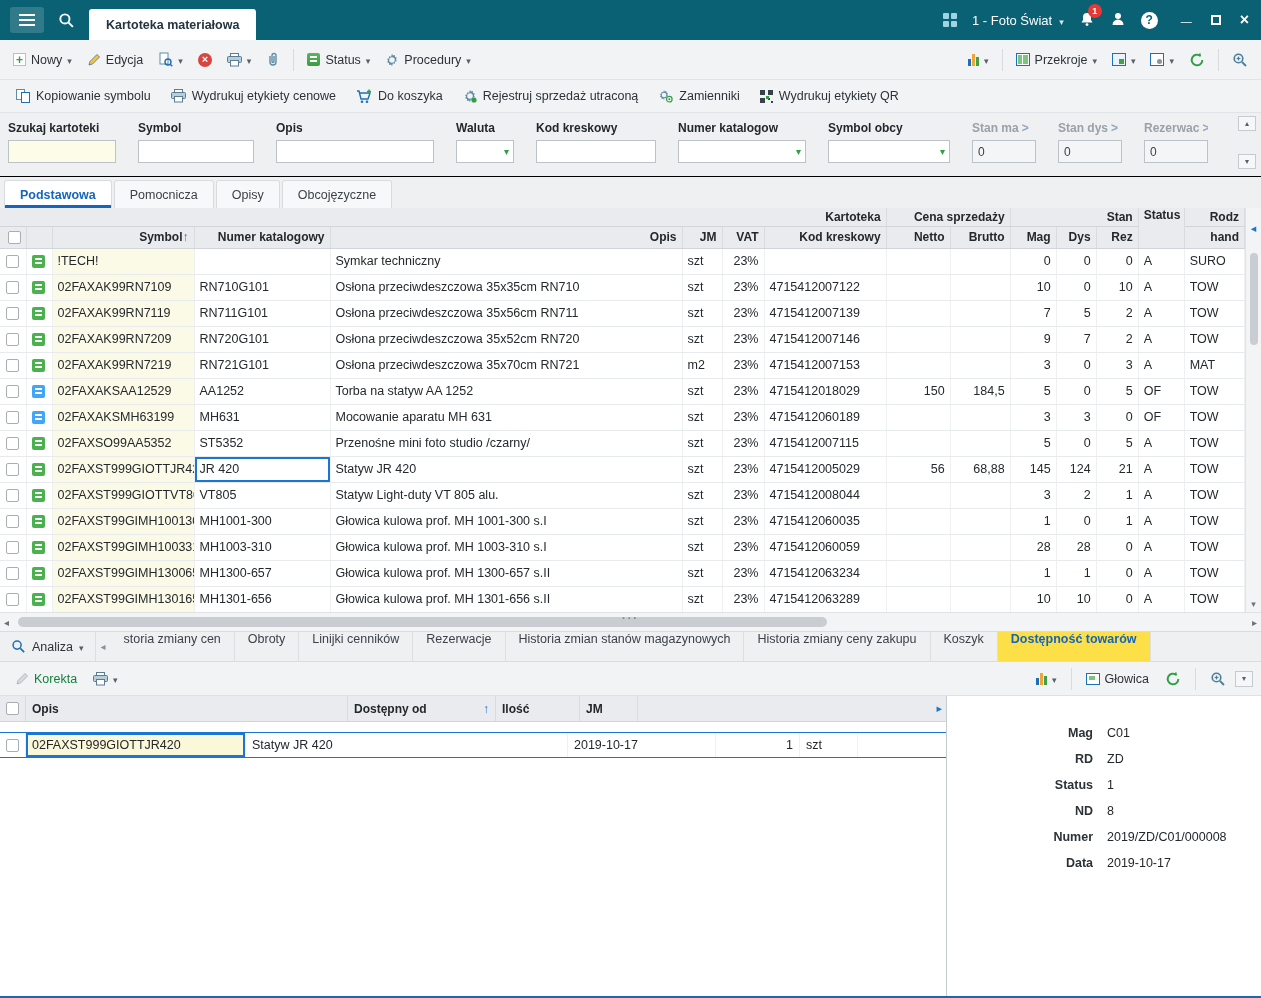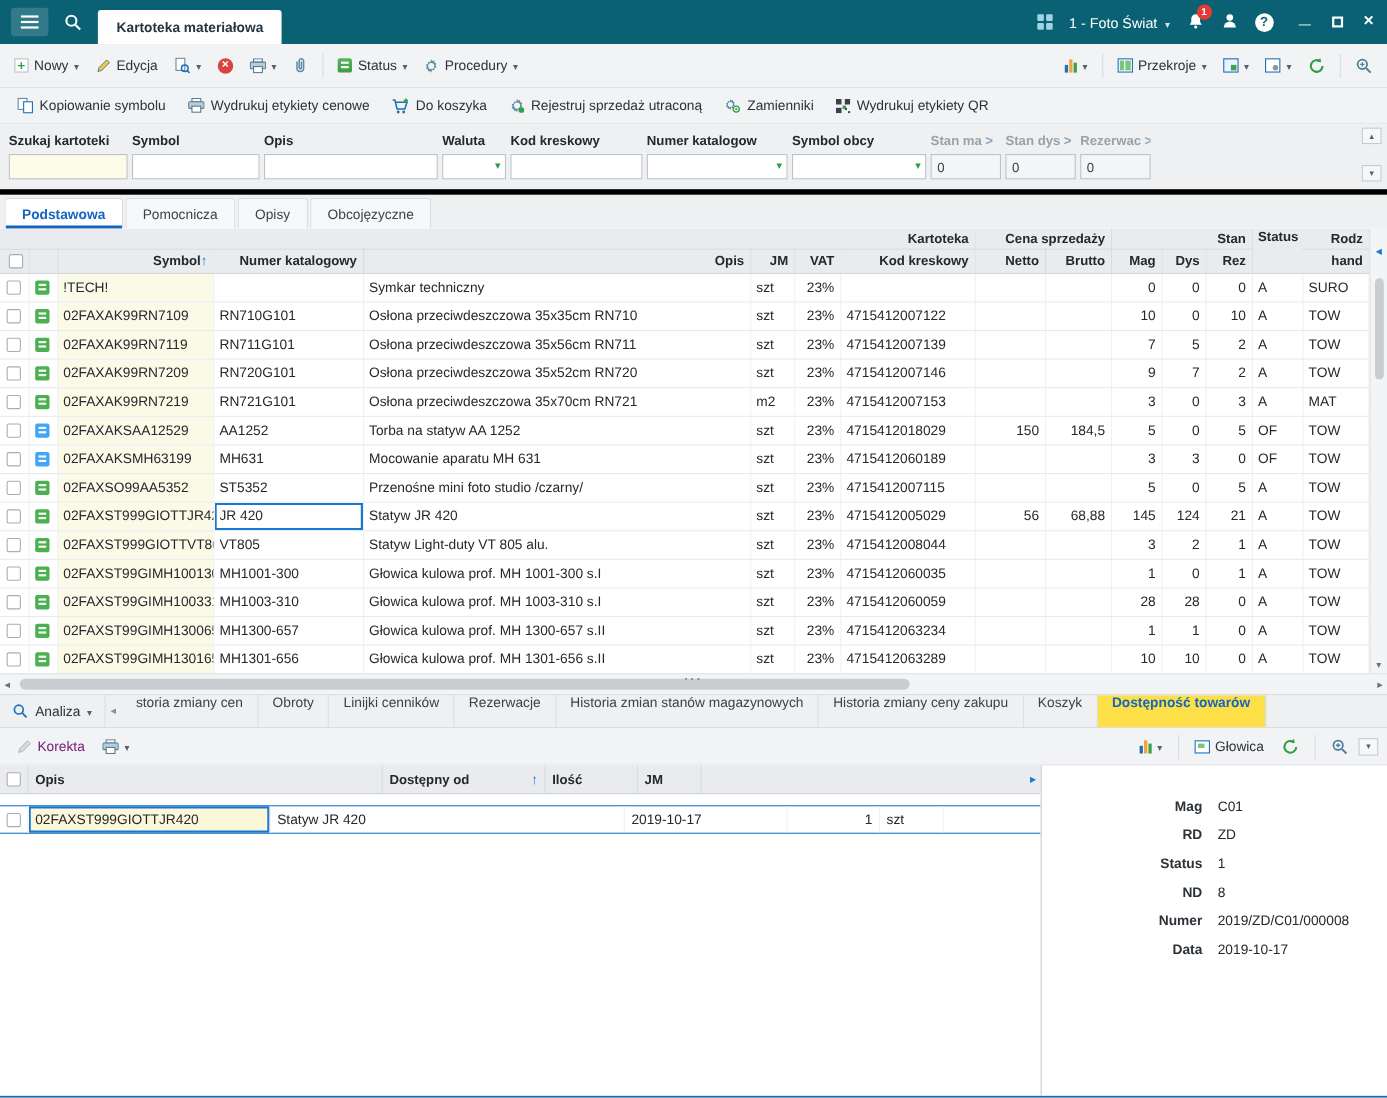--- a/index.html
+++ b/index.html
@@ -23,21 +23,21 @@
 .helpbtn{width:17px;height:17px;border-radius:50%;background:#fff;color:#0a6173;font-weight:bold;font-size:12px;display:flex;align-items:center;justify-content:center;cursor:pointer}
 .winbtns{display:flex;align-items:center;gap:19px;margin-left:8px;font-size:13px}
 .winbtns>span{cursor:pointer}
 .ming::before{content:"—";font-size:11px}
 .maxbox{width:10px;height:10px;border:2px solid #fff;display:inline-block}
 .closeg::before{content:"×";font-size:16px;font-weight:bold}
 
 
 .toolbar{flex:0 0 40px;background:#f2f3f5;border-bottom:1px solid #e1e4e6;display:flex;align-items:center;padding:0 6px;gap:1px}
 .tbtn{display:flex;align-items:center;gap:5px;padding:5px 7px;border-radius:3px;color:#2c3237;font-size:12.5px;cursor:pointer;white-space:nowrap}
-.tbtn.disabled{color:#701a75}
+.tbtn.disabled{color:#15803d}
 .sep{width:1px;height:22px;background:#d9dcdf;margin:0 5px}
 .sp{flex:1}
 .cd::before{content:"▾";font-size:9px;color:#566066}
 .ic-new{width:13px;height:13px;border:1px solid #b9bfc4;background:#fff;display:flex;align-items:center;justify-content:center}
 .ic-new::before{content:"+";color:#2f9e44;font-weight:bold;font-size:12px;line-height:1}
 .ic-del{width:14px;height:14px;border-radius:50%;background:#d8453e;color:#fff;display:flex;align-items:center;justify-content:center}
 .ic-del::before{content:"×";font-size:11px;font-weight:bold;line-height:1}
 .ic-status-sq{width:13px;height:13px;border-radius:2px;background:linear-gradient(180deg,#57b75b,#3f9a43);position:relative}
 .ic-status-sq::after{content:"";position:absolute;left:3px;right:3px;top:3px;height:2px;background:#fff;box-shadow:0 4px 0 #fff}
 .ic-chart{display:flex;align-items:flex-end;gap:1px;height:13px}
@@ -55,21 +55,21 @@
 .ic-prev::after{content:"";position:absolute;left:2px;top:2px;width:6px;height:4px;background:#7bc67e}
 .ic-copy{position:relative;width:14px;height:14px}
 .ic-copy i{position:absolute;width:9px;height:11px;border:1px solid #5f8ca6;background:#fff}
 .ic-copy i:first-child{left:0;top:0}
 .ic-copy i:last-child{right:0;bottom:0;border-color:#1d6fb8}
 .ic-qrchip{display:inline-block}
 .actionbar{flex:0 0 33px;background:#f2f3f5;border-bottom:1px solid #e1e4e6;display:flex;align-items:center;gap:4px;padding:0 8px}
 .abtn{display:flex;align-items:center;gap:6px;padding:4px 8px;font-size:12.5px;color:#2c3237;cursor:pointer;white-space:nowrap}
 
 
-.filterbar{flex:0 0 64px;background:#eef0f2;border-bottom:5px solid #000000;display:flex;gap:4px;padding:8px 36px 0 8px;position:relative}
+.filterbar{flex:0 0 64px;background:#eef0f2;border-bottom:1px solid #000000;display:flex;gap:22px;padding:8px 36px 0 8px;position:relative}
 .ffield{display:flex;flex-direction:column;gap:5px}
 .flabel{font-weight:bold;font-size:12px;color:#23282d;white-space:nowrap;overflow:hidden}
 .ffield.dis .flabel{color:#9aa1a7}
 .fop{color:#8fa6c0;font-weight:bold;margin-left:3px}
 .fin{height:23px;border:1px solid #bcc3c8;background:#fff;padding:0 5px;font:inherit;width:100%}
 .fin.yellow{background:#fdfce8}
 .fin.numf{background:#f4f5f6;color:#3a4045}
 .fsel{height:23px;border:1px solid #bcc3c8;background:#fff;display:flex;align-items:center;justify-content:flex-end;padding:0 4px;cursor:pointer}
 .fsel::after{content:"▾";color:#2f9e44;font-size:10px}
 .fcol-up{position:absolute;top:3px;right:5px;width:18px;height:15px;border:1px solid #c6cbd0;background:#f6f7f8;display:flex;align-items:center;justify-content:center;color:#57606a;font-size:8px;cursor:pointer}

